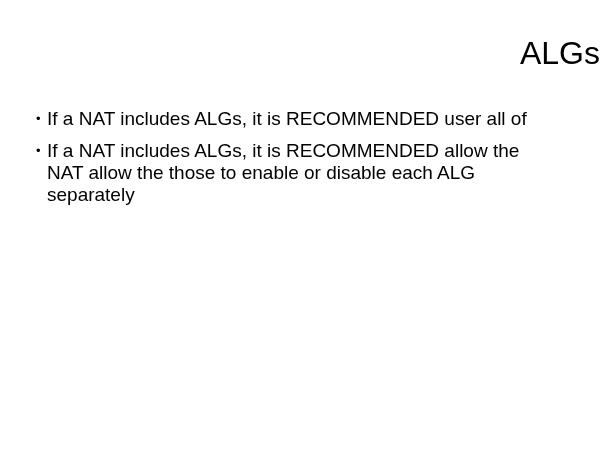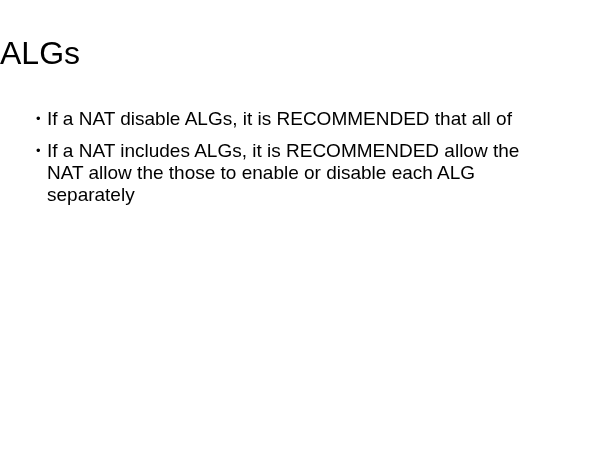--- a/index.html
+++ b/index.html
@@ -14,21 +14,21 @@
     color: var(--text, #000000);
     font-family: "Liberation Sans", sans-serif;
     overflow: hidden;
   }
   .slide-title {
     position: absolute;
     top: 35px;
     left: 0;
     right: 0;
     margin: 0;
-    text-align: left;
+    text-align: right;
     font-size: 32px;
     line-height: 36px;
     font-weight: 400;
   }
   .bullet-list {
     position: absolute;
     left: 36px;
     top: 108px;
     width: 558px;
   }
@@ -58,21 +58,21 @@
 
 <div class="slide">
 
   <h1 class="slide-title">ALGs</h1>
 
   <div class="bullet-list">
 
     <div class="bullet-item">
       <span class="bullet-marker">•</span>
       <div class="bullet-text">
-        <span class="bullet-line">If a NAT disable ALGs, it is RECOMMENDED that all of</span>
+        <span class="bullet-line">If a NAT includes ALGs, it is RECOMMENDED user all of</span>
       </div>
     </div>
 
     <div class="bullet-item">
       <span class="bullet-marker">•</span>
       <div class="bullet-text">
         <span class="bullet-line">If a NAT includes ALGs, it is RECOMMENDED allow the</span>
         <span class="bullet-line">NAT allow the those to enable or disable each ALG</span>
         <span class="bullet-line">separately</span>
       </div>

